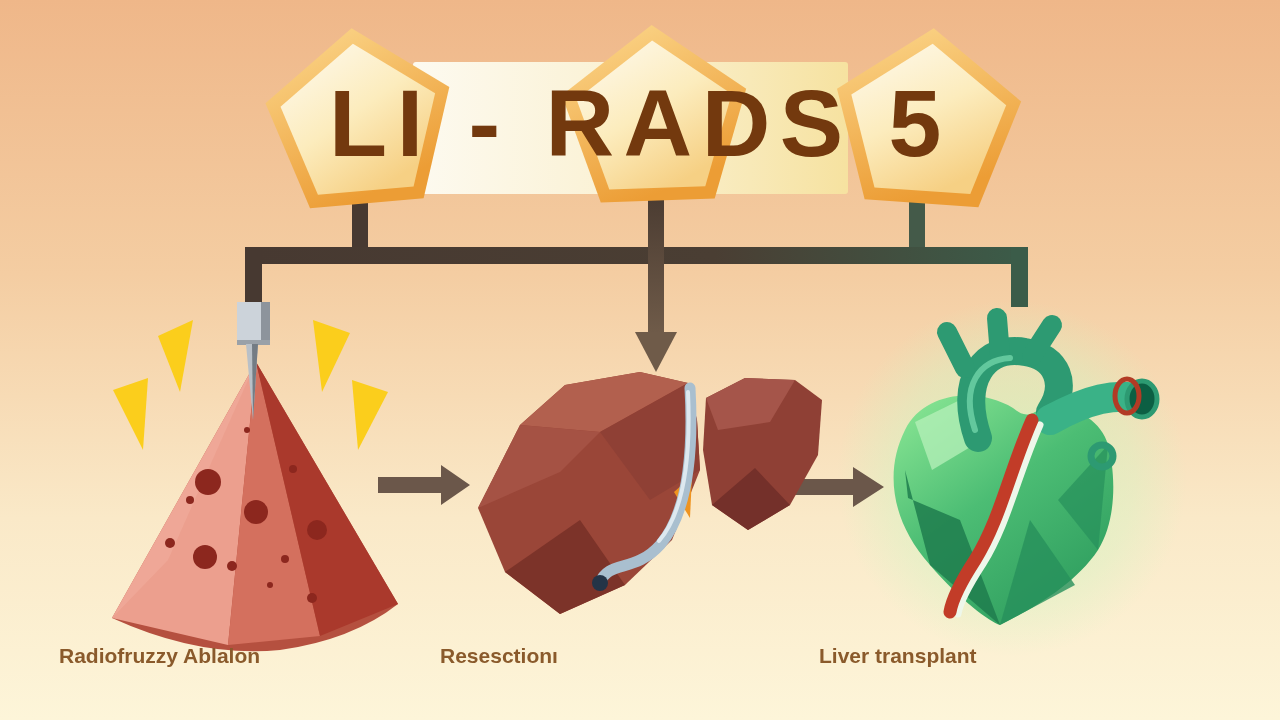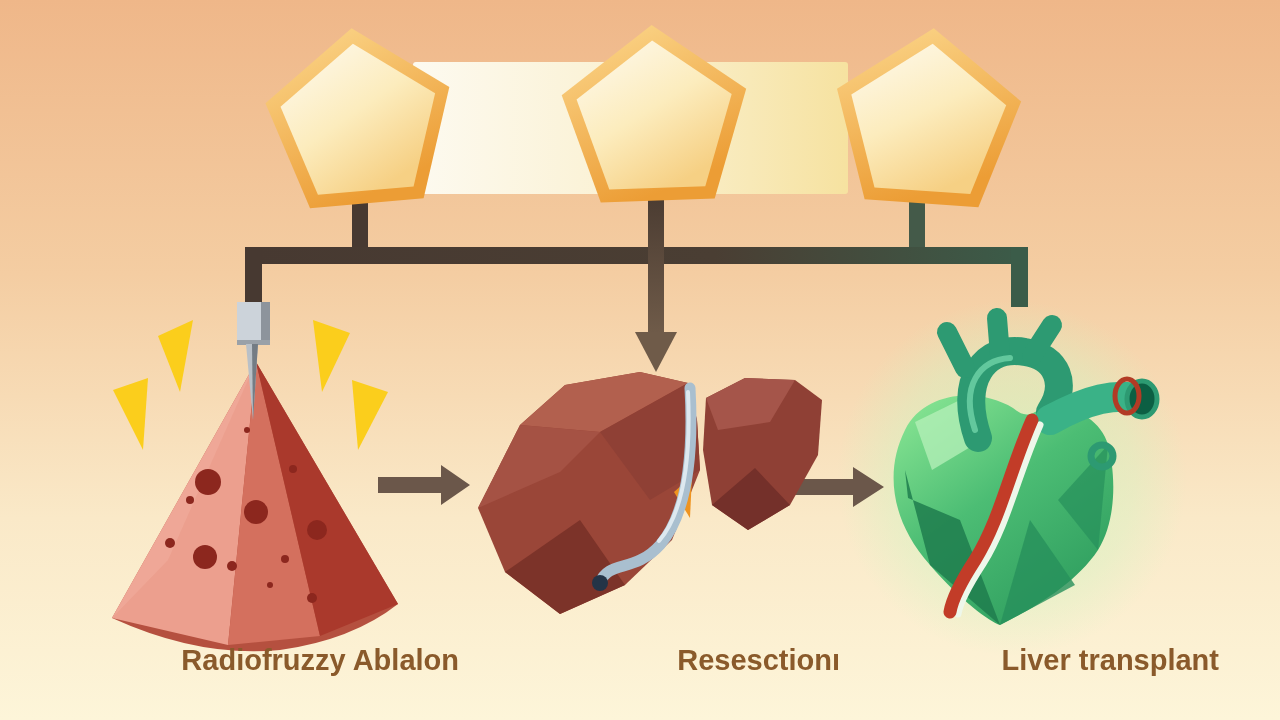--- a/index.html
+++ b/index.html
@@ -9,22 +9,22 @@
     font-family:"Liberation Sans",sans-serif;
   }
   .artwork{position:absolute;left:0;top:0;width:1280px;height:720px;}
   .title{
     position:absolute;left:270px;top:58px;width:740px;height:130px;
     display:flex;align-items:center;justify-content:center;
     font-size:95px;font-weight:700;letter-spacing:0.10em;
     color:#73390e;white-space:nowrap;
   }
   .caption{
-    position:absolute;top:644px;width:400px;text-align:right;
-    font-size:29px;font-weight:700;color:#8a5a2b;white-space:nowrap;
+    position:absolute;top:644px;width:400px;text-align:left;
+    font-size:21px;font-weight:700;color:#8a5a2b;white-space:nowrap;
   }
   .caption.c1{left:59px;}
   .caption.c2{left:440px;}
   .caption.c3{left:819px;}
 </style>
 </head>
 <body>
 
 <div class="stage">
 
@@ -170,18 +170,19 @@
         <ellipse cx="1127" cy="396" rx="12" ry="17" fill="none" stroke="#b23b25" stroke-width="5"></ellipse>
         <circle cx="1102" cy="456" r="11" fill="none" stroke="#2d9a72" stroke-width="7"></circle>
       </g>
       <g>
         <path d="M1040,425 C1018,474 1008,524 983,564 C970,584 960,602 958,614" fill="none" stroke="#eef7ea" stroke-width="7" stroke-linecap="round"></path>
         <path d="M1032,420 C1010,470 1000,520 975,560 C962,580 952,600 950,612" fill="none" stroke="#c23c28" stroke-width="13" stroke-linecap="round"></path>
       </g>
     </g>
   </svg>
 
+  <div class="title">LI - RADS 5</div>
 
   <div class="caption c1">Radiofruzzy Ablalon</div>
   <div class="caption c3">Liver transplant</div>
   <div class="caption c2">Resesctionı</div>
 
 </div>
 
 </body></html>

